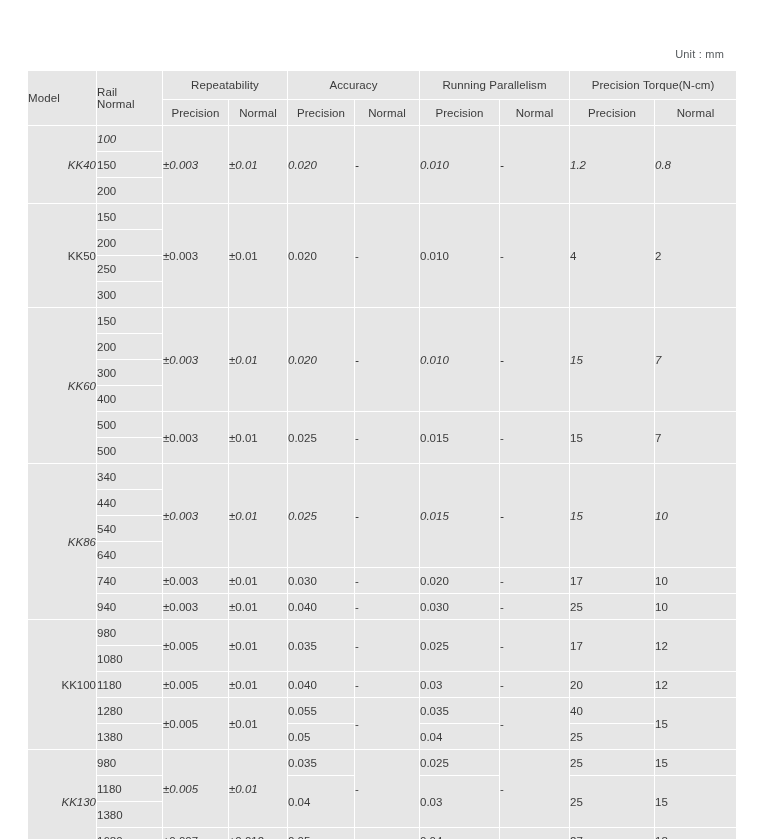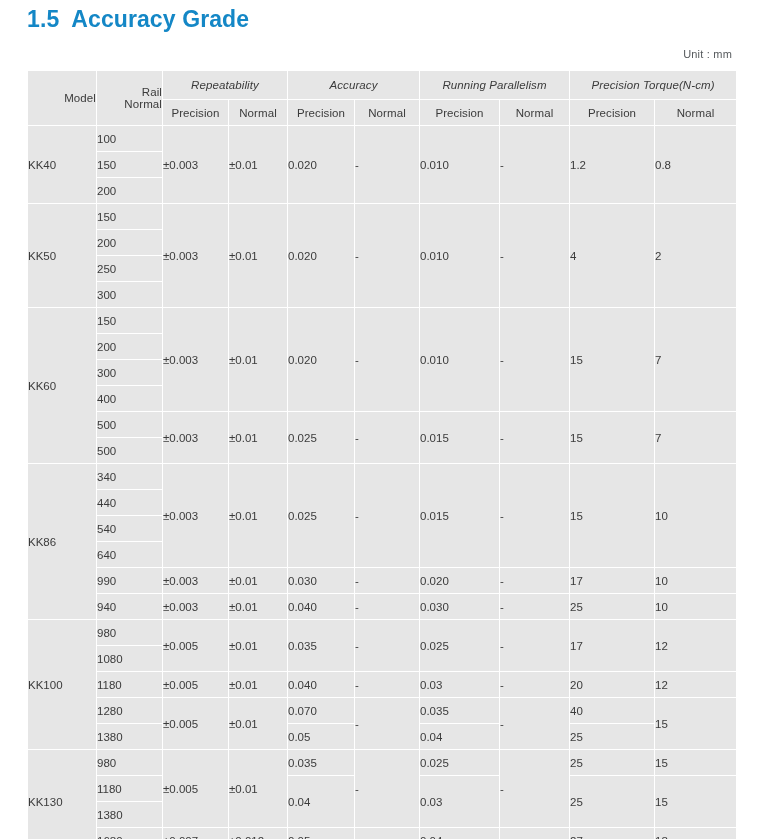--- a/index.html
+++ b/index.html
@@ -32,21 +32,21 @@
     color: #1487c6;
     letter-spacing: 0.1px;
     white-space: nowrap;
   }
   .heading .num {
     margin-right: 12px;
   }
   
   .unit-label {
     position: absolute;
-    right: 28px;
+    right: 36px;
     top: 48px;
     font-size: 11px;
     color: #55595c;
     letter-spacing: 0.2px;
   }
   
   .tbl-wrap {
     position: absolute;
     left: 27px;
     top: 70px;
@@ -75,52 +75,50 @@
     font-weight: bold;
     background: #ececec;
     font-size: 12px;
     text-align: center;
     letter-spacing: 0.1px;
   }
   th.hdr-left {
     text-align: left;
     padding-left: 11px;
   }
-  th.h-top { height: 28px; font-style: italic; }
+  th.h-top { height: 28px; }
   th.h-sub { height: 25px; }
-  th.h-span2 { height: 53px; text-align: right; }
-
-  
-  td.tone-a { background: #dededf; }
+  th.h-span2 { height: 53px; }
+
+  
+  td.tone-a { background: #dededf; font-style: italic; }
   td.tone-b { background: #ececec; }
   td.tone-c { background: #d7d7d8; }
   td.tone-model-b { background: #ececec; }
 
   td.pad { padding-left: 11px; }
   td.model {
     padding-left: 11px;
     font-weight: bold;
     color: #2b2b2b;
     font-size: 12px;
+    text-align: right;
   }
   td.rail {
     padding-left: 11px;
     font-size: 11.5px;
     color: #3b3b3b;
   }
   tr.r { height: 25px; }
 </style>
 </head>
 <body>
 
 <div class="page">
 
-  <div class="heading">
-    <span class="num">1.5</span><span>Accuracy Grade</span>
-  </div>
 
   <div class="unit-label">Unit : mm</div>
 
   <div class="tbl-wrap">
     <table class="grade">
       <colgroup>
         <col style="width:68px">
         <col style="width:65px">
         <col style="width:65px">
         <col style="width:58px">
@@ -250,21 +248,21 @@
         <tr class="r">
           <td class="rail tone-b">440</td>
         </tr>
         <tr class="r">
           <td class="rail tone-c">540</td>
         </tr>
         <tr class="r">
           <td class="rail tone-b">640</td>
         </tr>
         <tr class="r">
-          <td class="rail tone-c">990</td>
+          <td class="rail tone-c">740</td>
           <td class="pad tone-b">±0.003</td>
           <td class="pad tone-b">±0.01</td>
           <td class="pad tone-b">0.030</td>
           <td class="pad tone-b">-</td>
           <td class="pad tone-b">0.020</td>
           <td class="pad tone-b">-</td>
           <td class="pad tone-b">17</td>
           <td class="pad tone-b">10</td>
         </tr>
         <tr class="r">
@@ -302,21 +300,21 @@
           <td class="pad tone-c">-</td>
           <td class="pad tone-c">0.03</td>
           <td class="pad tone-c">-</td>
           <td class="pad tone-c">20</td>
           <td class="pad tone-c">12</td>
         </tr>
         <tr class="r">
           <td class="rail tone-b">1280</td>
           <td class="pad tone-b" rowspan="2">±0.005</td>
           <td class="pad tone-b" rowspan="2">±0.01</td>
-          <td class="pad tone-b">0.070</td>
+          <td class="pad tone-b">0.055</td>
           <td class="pad tone-b" rowspan="2">-</td>
           <td class="pad tone-b">0.035</td>
           <td class="pad tone-b" rowspan="2">-</td>
           <td class="pad tone-b">40</td>
           <td class="pad tone-b" rowspan="2">15</td>
         </tr>
         <tr class="r">
           <td class="rail tone-c">1380</td>
           <td class="pad tone-c">0.05</td>
           <td class="pad tone-c">0.04</td>

